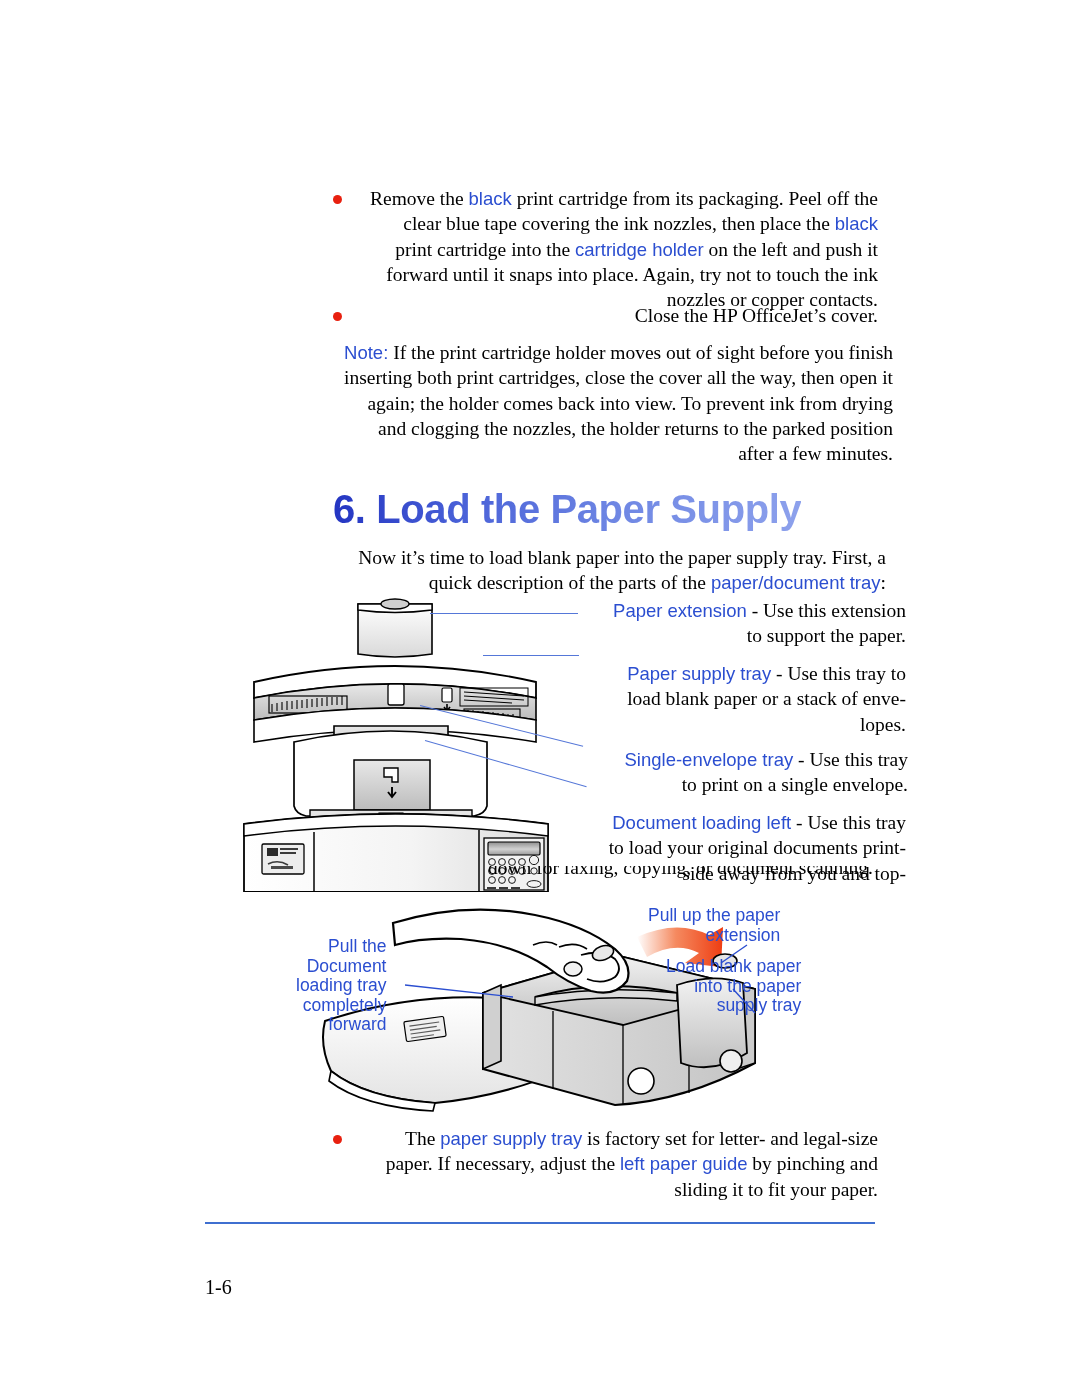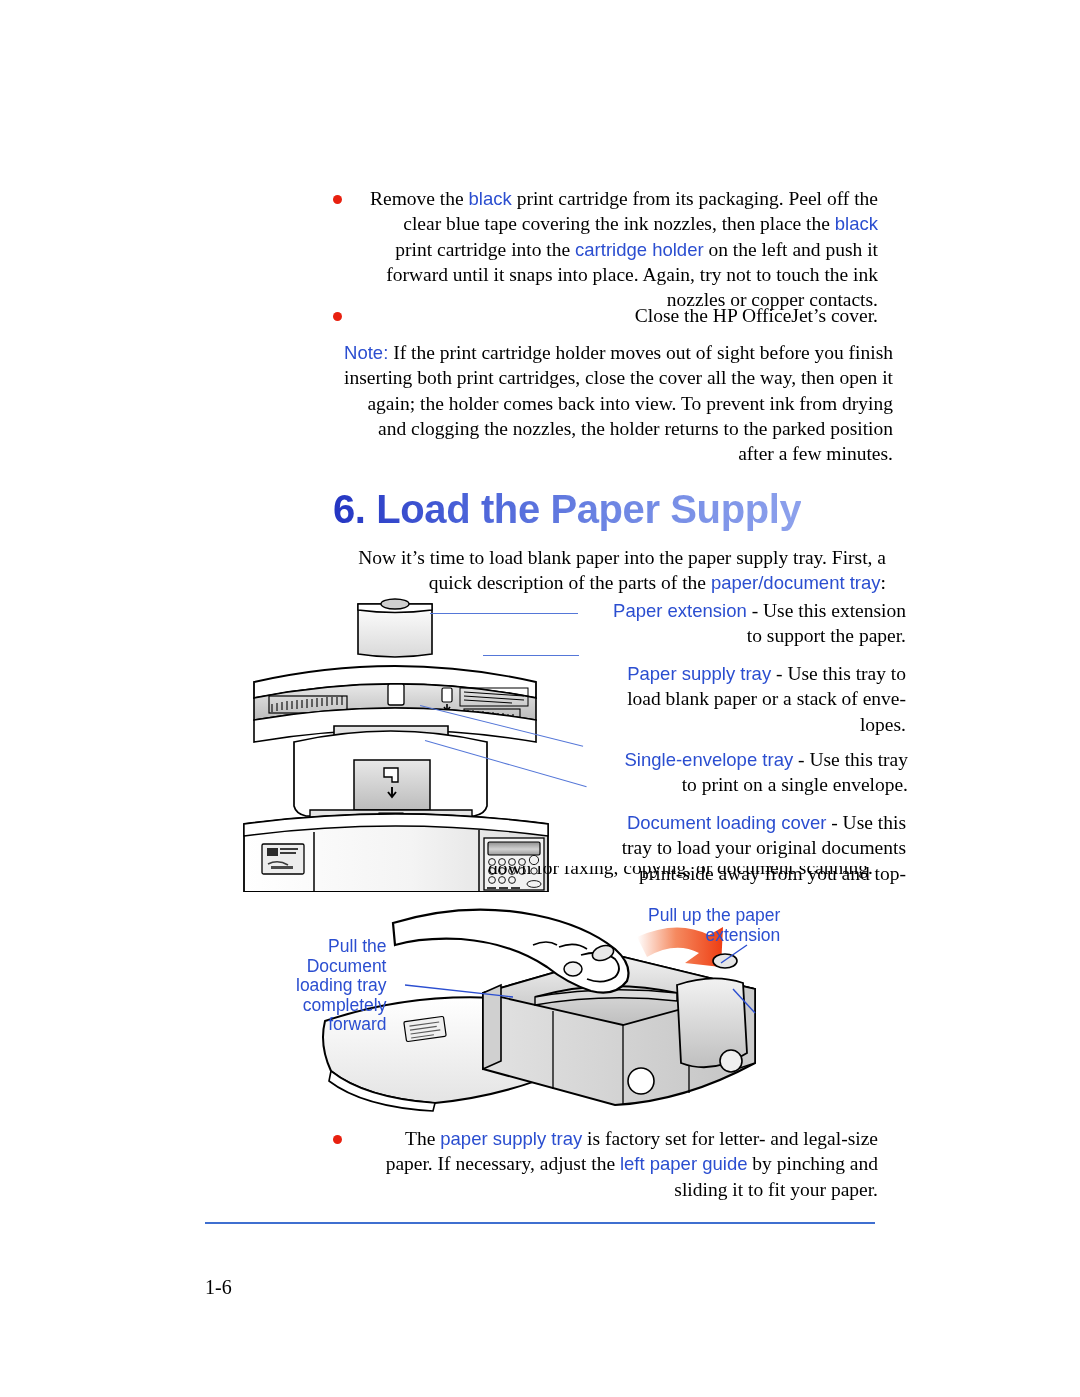--- a/index.html
+++ b/index.html
@@ -314,21 +314,21 @@
 
   <div class="callout body-text" style="left:578px; top:661px;">
     <span class="term">Paper supply tray</span><span> - Use this tray to load blank paper or a stack of enve-lopes.</span>
   </div>
 
   <div class="callout body-text" style="left:580px; top:747px;">
     <span class="term">Single-envelope tray</span><span> - Use this tray to print on a single envelope.</span>
   </div>
 
   <div class="callout body-text" style="left:578px; top:810px;">
-    <span class="term">Document loading cover</span><span> - Use this tray to load your original documents print-side away from you and top-</span>
+    <span class="term">Document loading left</span><span> - Use this tray to load your original documents print-side away from you and top-</span>
   </div>
 
   <div class="clipped-line">
     <span>down for faxing, copying, or document scanning.</span>
   </div>
 
   <div class="figure-hands">
     <svg viewBox="0 0 600 230" width="600" height="230" xmlns="http://www.w3.org/2000/svg">
       <defs>
         <linearGradient id="gArrow" x1="0" y1="0" x2="1" y2="0">
@@ -410,20 +410,23 @@
 
   <div class="photo-label" style="left:296px; top:937px; white-space:pre-line;">Pull the
 Document
 loading tray
 completely
 forward</div>
 
   <div class="photo-label" style="left:648px; top:906px; white-space:pre-line;">Pull up the paper
 extension</div>
 
+  <div class="photo-label" style="left:666px; top:957px; white-space:pre-line;">Load blank paper
+into the paper
+supply tray</div>
 
   <div class="bullet-row" style="left:333px; top:1126px; width:545px;">
     <div class="bullet-dot"></div>
     <div class="bullet-body body-text"><span>The </span><span class="term">paper supply tray</span><span> is factory set for letter- and legal-size paper. If necessary, adjust the </span><span class="term">left paper guide</span><span> by pinching and sliding it to fit your paper.</span></div>
   </div>
 
   <div class="footer-rule"></div>
   <div class="footer-page-number">1-6</div>
 
 </div>

